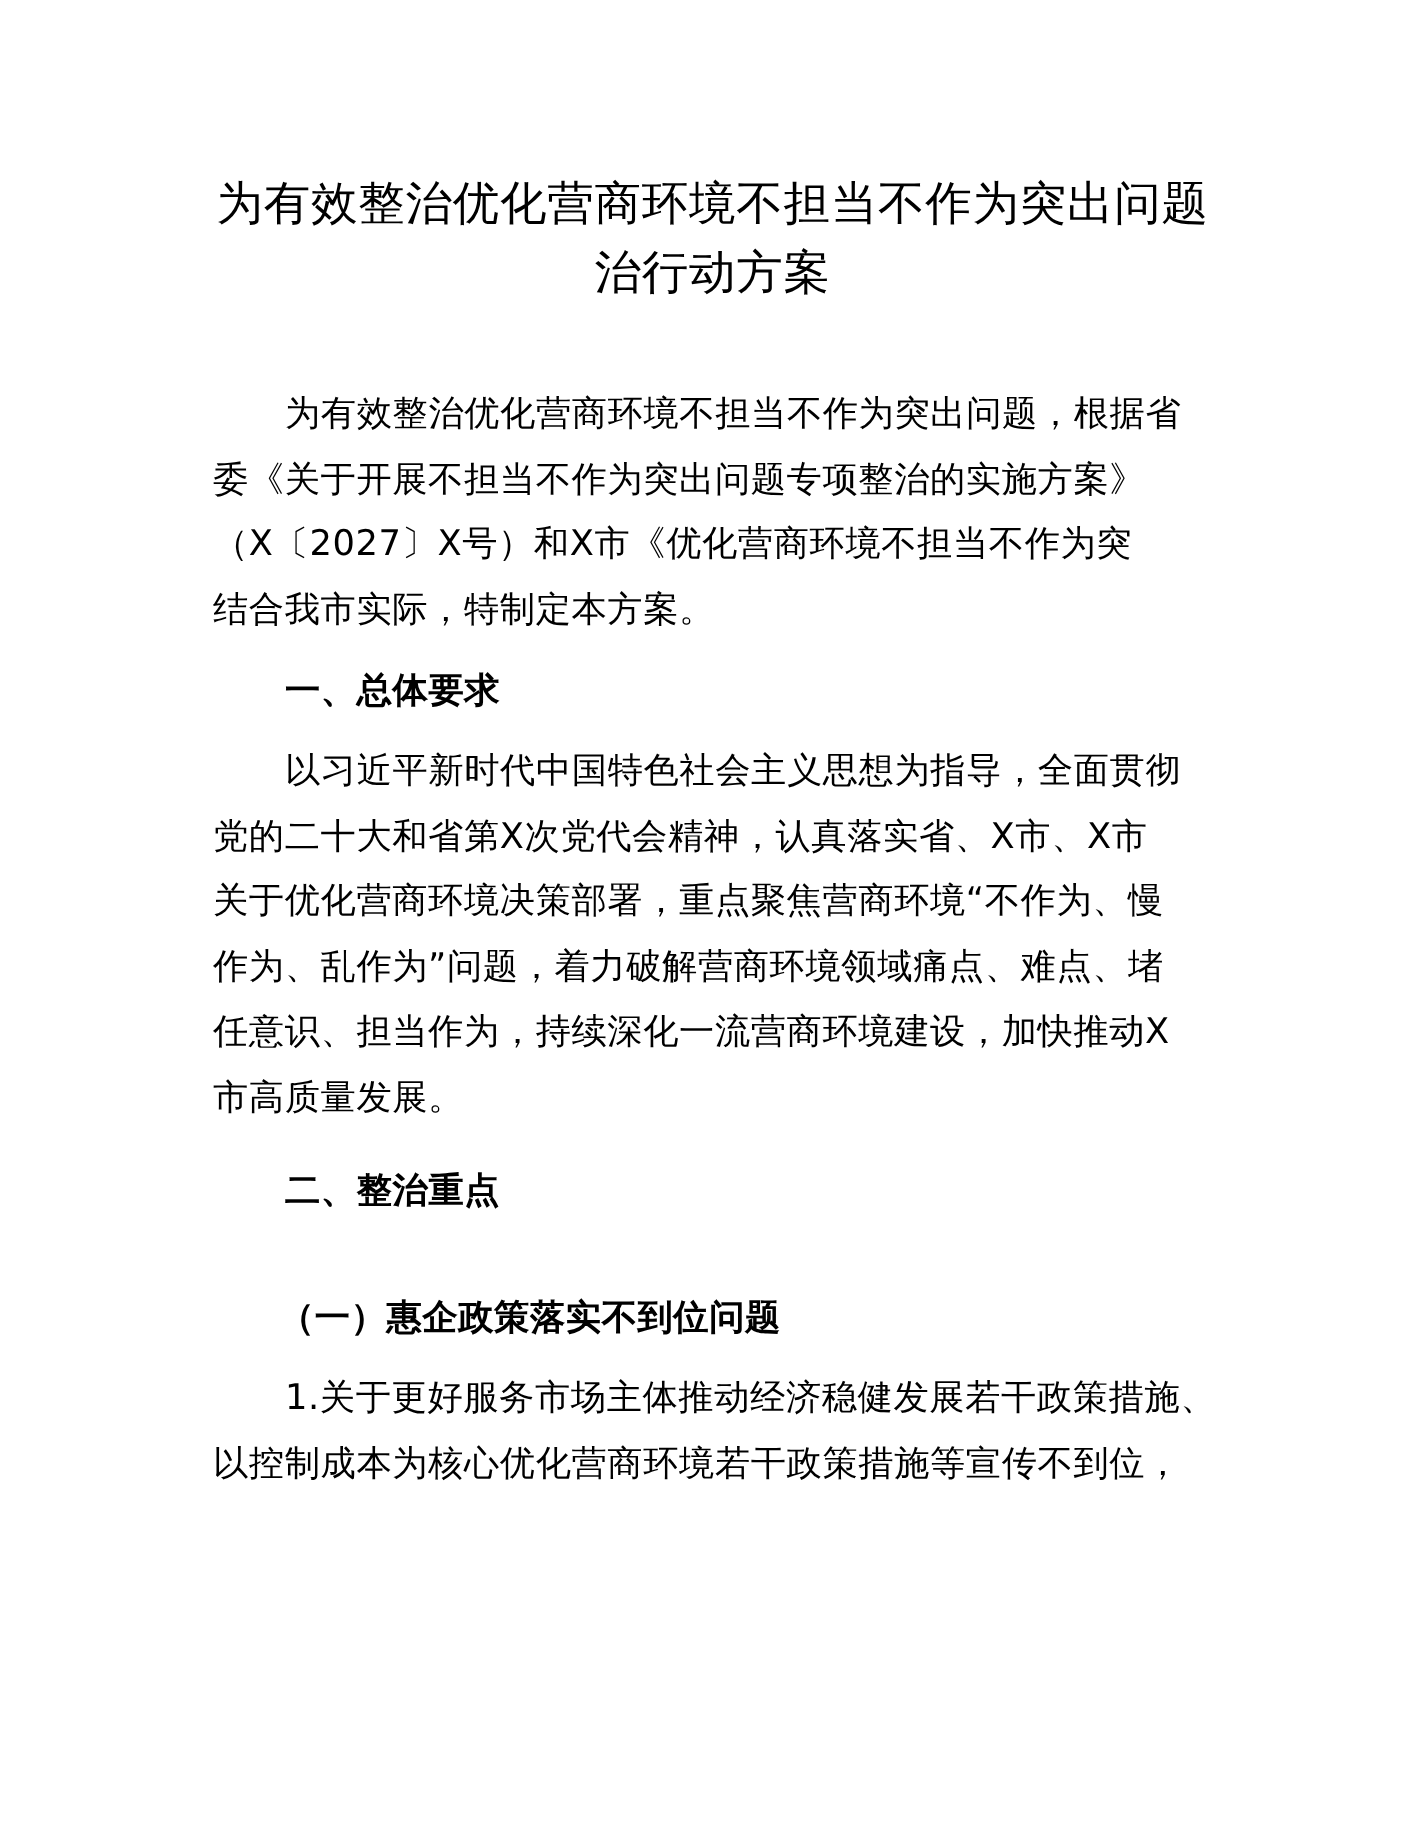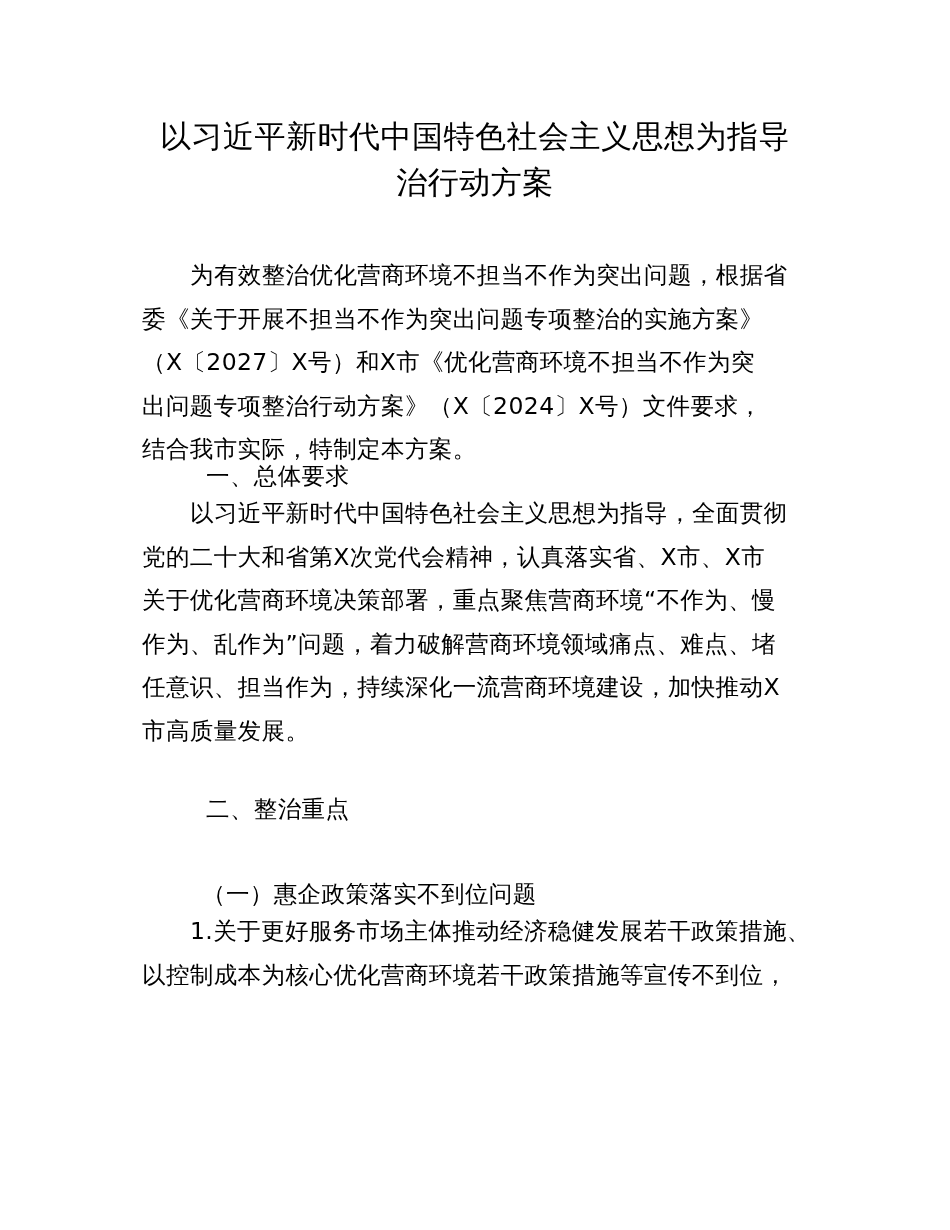--- a/index.html
+++ b/index.html
@@ -44,44 +44,43 @@
       margin: 0;
       text-align: justify;
       text-justify: inter-character;
       letter-spacing: 0.4px;
     }
     .heading {
       position: absolute;
       left: 190px;
       font-size: 23.5px;
       line-height: 43.5px;
-      margin: 16px;
-      font-weight: normal;
+      margin: 0;
+      font-weight: bold;
       letter-spacing: 0.4px;
     }
     .line {
       display: block;
       white-space: nowrap;
     }
   </style>
 </head>
 <body>
 
 <div class="page">
 
   <h1 class="title">
-    <span class="line">以习近平新时代中国特色社会主义思想为指导</span>
+    <span class="line">为有效整治优化营商环境不担当不作为突出问题</span>
     <span class="line">治行动方案</span>
   </h1>
 
   <div class="body-text" style="top: 214px;">
     <span class="line" style="padding-left: 48px; margin-top: 40px;">为有效整治优化营商环境不担当不作为突出问题，根据省</span>
     <span class="line">委《关于开展不担当不作为突出问题专项整治的实施方案》</span>
     <span class="line">（X〔2027〕X号）和X市《优化营商环境不担当不作为突</span>
-    <span class="line">出问题专项整治行动方案》（X〔2024〕X号）文件要求，</span>
     <span class="line">结合我市实际，特制定本方案。</span>
   </div>
 
   <h2 class="heading" style="top: 439px;">一、总体要求</h2>
 
   <div class="body-text" style="top: 492px;">
     <span class="line" style="padding-left: 48px;">以习近平新时代中国特色社会主义思想为指导，全面贯彻</span>
     <span class="line">党的二十大和省第X次党代会精神，认真落实省、X市、X市</span>
     <span class="line">关于优化营商环境决策部署，重点聚焦营商环境“不作为、慢</span>
     <span class="line">作为、乱作为”问题，着力破解营商环境领域痛点、难点、堵</span>

